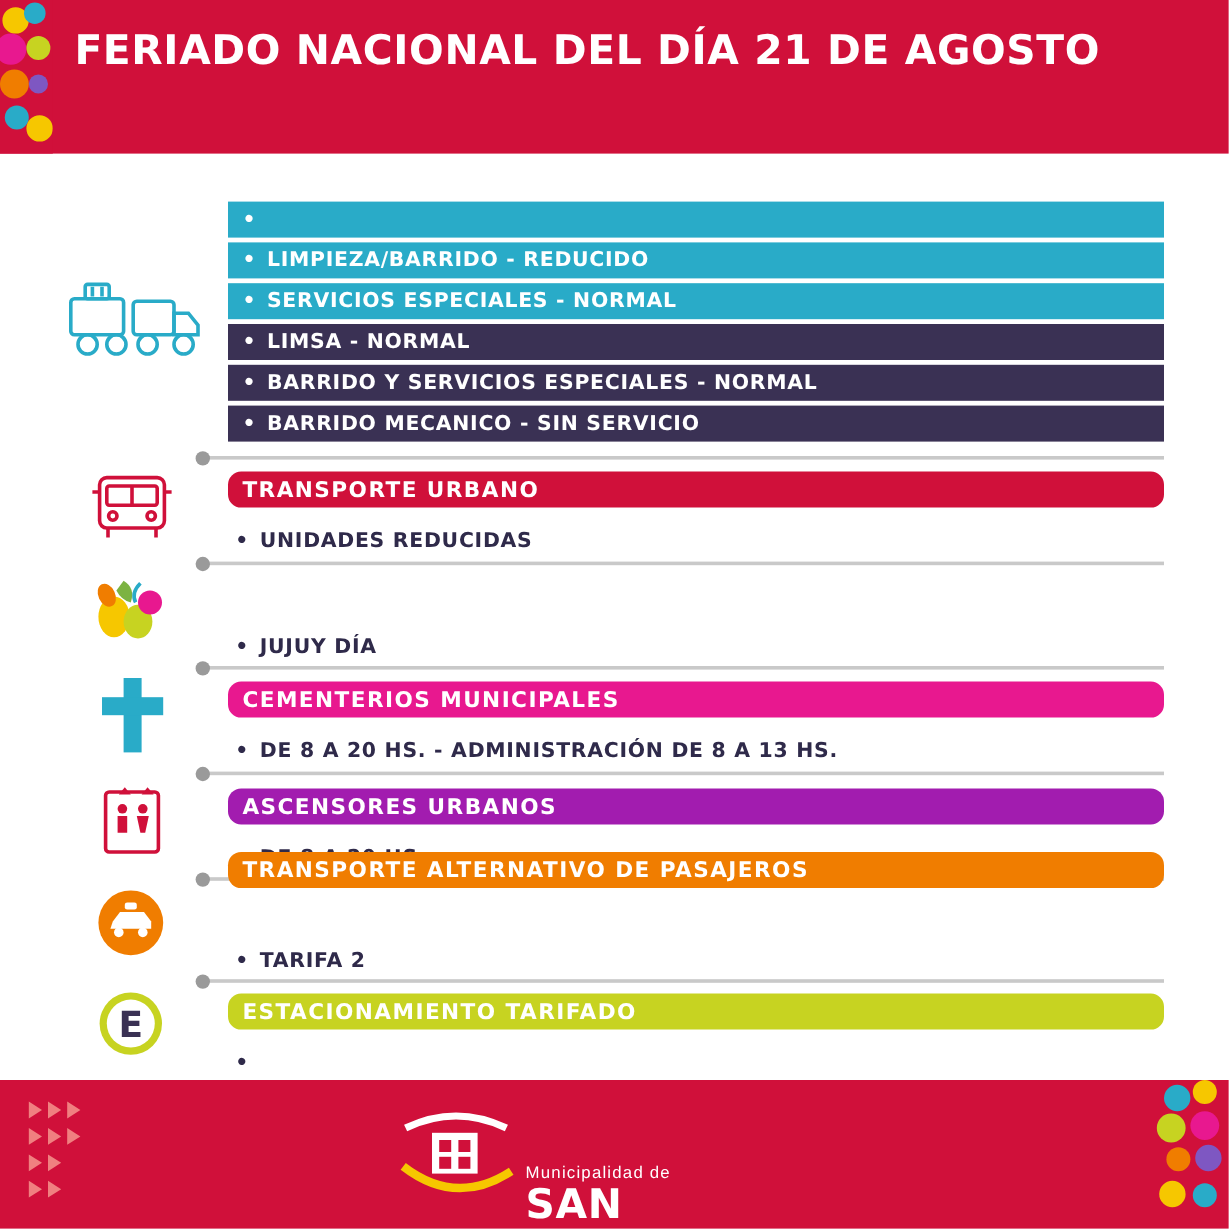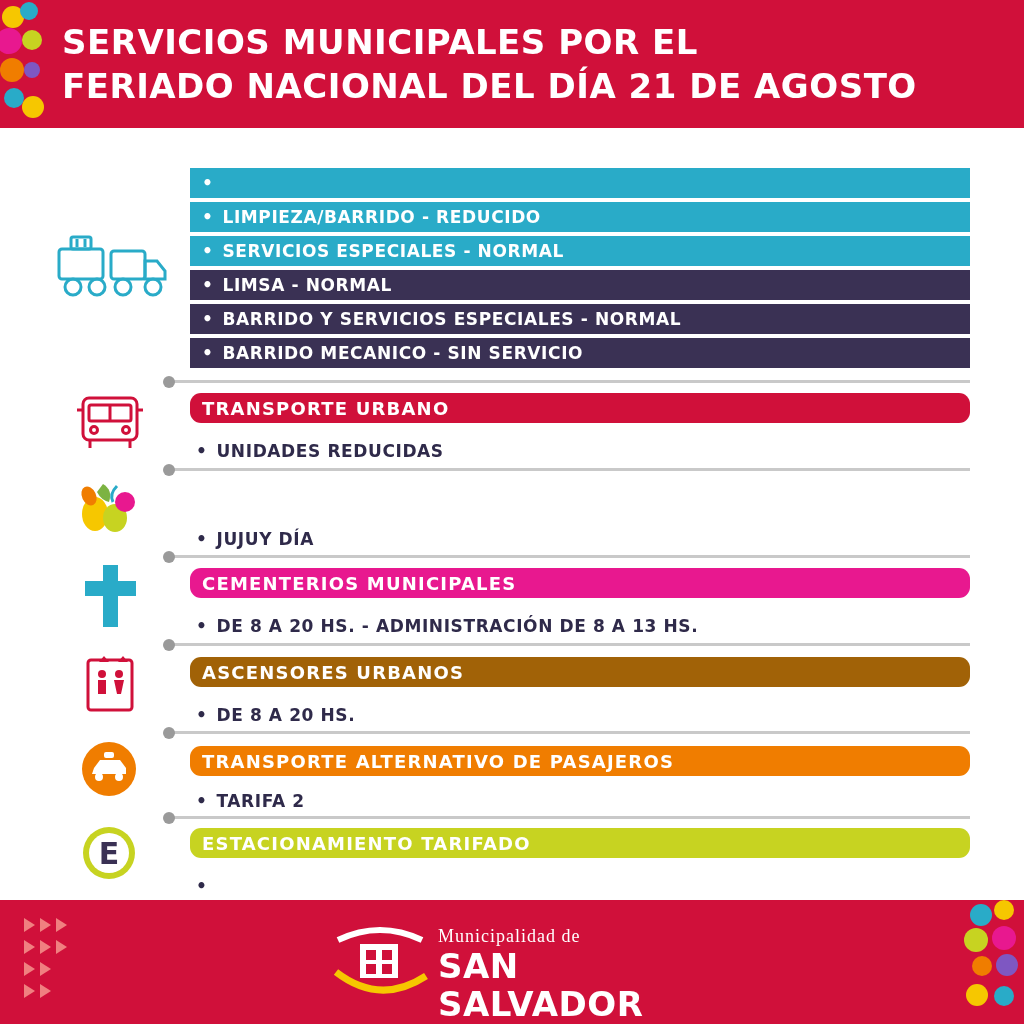--- a/index.html
+++ b/index.html
@@ -94,21 +94,21 @@
   .arrow {
     position: absolute; width: 0; height: 0;
     border-top: 7px solid transparent; border-bottom: 7px solid transparent;
     border-left: 11px solid #f08080;
   }
   .footer-logo {
     position: absolute; left: 330px; top: 20px; width: 380px; height: 86px;
     color: #fff;
   }
   .logo-text { position: absolute; left: 108px; top: 6px; color: #fff; }
-  .logo-l1 { font-size: 18px; letter-spacing: 1px; font-family: Liberation Serif, serif; }
+  .logo-l1 { font-size: 14px; letter-spacing: 1px; font-family: Liberation Sans, sans-serif; margin-top: 43px; }
   .logo-l2 { font-size: 34px; font-weight: bold; letter-spacing: 0.5px; font-family: "DejaVu Sans", sans-serif; line-height: 38px;}
   .logo-l3 { font-size: 14px; letter-spacing: 2px; font-family: "DejaVu Sans", sans-serif; }
   .footer-deco { position: absolute; right: 0; top: 0; width: 64px; height: 124px; overflow: hidden;}
   .fd-dot { position: absolute; border-radius: 50%; }
 </style>
 </head>
 <body>
 
 <div class="page">
 
@@ -117,21 +117,20 @@
       <div class="hd-dot" style="left:2px;  top:6px;   width:22px; height:22px; background:#f6c700;"></div>
       <div class="hd-dot" style="left:20px; top:2px;   width:18px; height:18px; background:#29abc8;"></div>
       <div class="hd-dot" style="left:-4px; top:28px;  width:26px; height:26px; background:#e8188f;"></div>
       <div class="hd-dot" style="left:22px; top:30px;  width:20px; height:20px; background:#c7d321;"></div>
       <div class="hd-dot" style="left:0px;  top:58px;  width:24px; height:24px; background:#f07d00;"></div>
       <div class="hd-dot" style="left:24px; top:62px;  width:16px; height:16px; background:#7e57c2;"></div>
       <div class="hd-dot" style="left:4px;  top:88px;  width:20px; height:20px; background:#29abc8;"></div>
       <div class="hd-dot" style="left:22px; top:96px;  width:22px; height:22px; background:#f6c700;"></div>
     </div>
     <div class="header-title">
-      <div>SERVICIOS MUNICIPALES POR EL</div>
       <div>FERIADO NACIONAL DEL DÍA 21 DE AGOSTO</div>
     </div>
   </div>
 
   <div class="content">
 
     <div class="icon-box" style="left:52px; top:95px; width:120px; height:80px;">
       <svg width="118" height="76" viewBox="0 0 118 76" fill="none" stroke="#29abc8" stroke-width="3">
         <rect x="6" y="24" width="44" height="30" rx="3"></rect>
         <rect x="18" y="12" width="20" height="12" rx="2"></rect>
@@ -232,40 +231,40 @@
       <svg width="68" height="66" viewBox="0 0 68 66" fill="none" stroke="#d0103a" stroke-width="3">
         <rect x="12" y="10" width="44" height="50" rx="3"></rect>
         <path d="M28 6 l-5 6 h10 z" fill="#d0103a" stroke="none"></path>
         <path d="M42 12 l5 -6 l5 6 z" fill="#d0103a" stroke="none"></path>
         <circle cx="26" cy="24" r="4" fill="#d0103a" stroke="none"></circle>
         <path d="M22 30 h8 v14 h-8 z" fill="#d0103a" stroke="none"></path>
         <circle cx="43" cy="24" r="4" fill="#d0103a" stroke="none"></circle>
         <path d="M38 30 h10 l-3 14 h-4 z" fill="#d0103a" stroke="none"></path>
       </svg>
     </div>
-    <div class="bar cat" style="top:529px; background:#a16207;">
+    <div class="bar cat" style="top:529px; background:#a21caf;">
       <span>ASCENSORES URBANOS</span>
     </div>
     <div class="item-plain" style="top:574px;">
       <span class="bullet">•</span>
       <span>DE 8 A 20 HS.</span>
     </div>
 
     <div class="sep" style="top:603px;"></div>
 
     <div class="icon-box" style="left:74px; top:608px; width:70px; height:66px;">
       <svg width="62" height="62" viewBox="0 0 62 62">
         <circle cx="31" cy="31" r="27" fill="#f07d00"></circle>
         <path d="M14 36 h34 v-6 l-6 -8 h-20 l-6 8 z" fill="#fff"></path>
         <rect x="26" y="14" width="10" height="6" rx="2" fill="#fff"></rect>
         <circle cx="21" cy="39" r="4" fill="#fff"></circle>
         <circle cx="41" cy="39" r="4" fill="#fff"></circle>
       </svg>
     </div>
-    <div class="bar cat" style="top:618px; background:#f07d00;">
+    <div class="bar cat" style="top:582px; background:#f07d00;">
       <span>TRANSPORTE ALTERNATIVO DE PASAJEROS</span>
     </div>
     <div class="item-plain" style="top:660px;">
       <span class="bullet">•</span>
       <span>TARIFA 2</span>
     </div>
 
     <div class="sep" style="top:688px;"></div>
 
     <div class="icon-box" style="left:74px; top:692px; width:70px; height:66px;">

